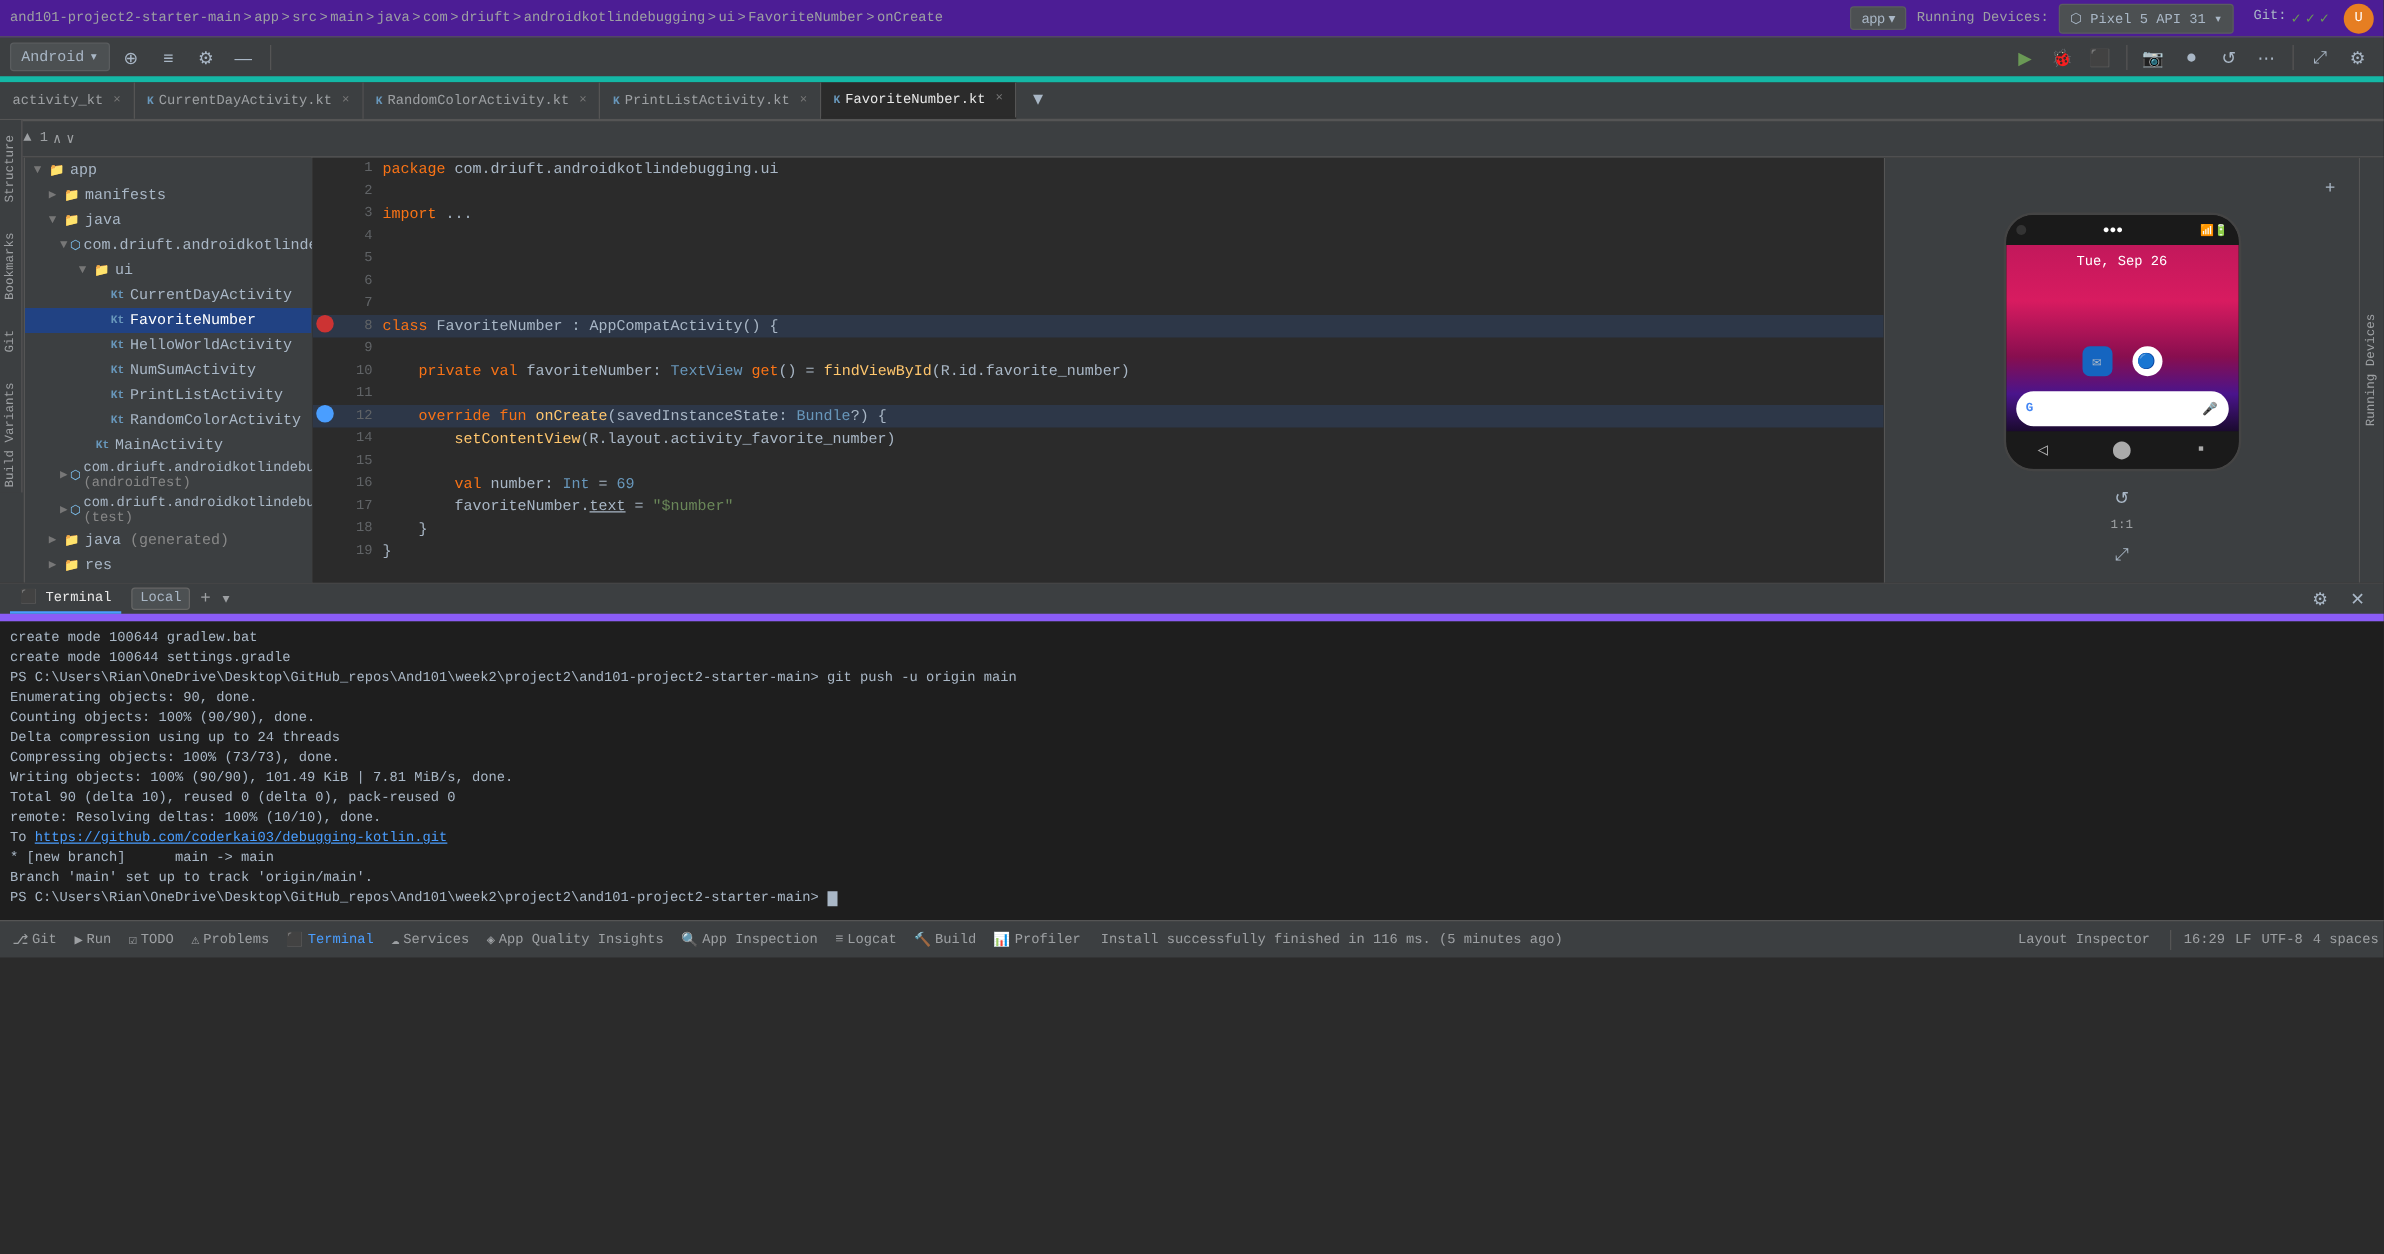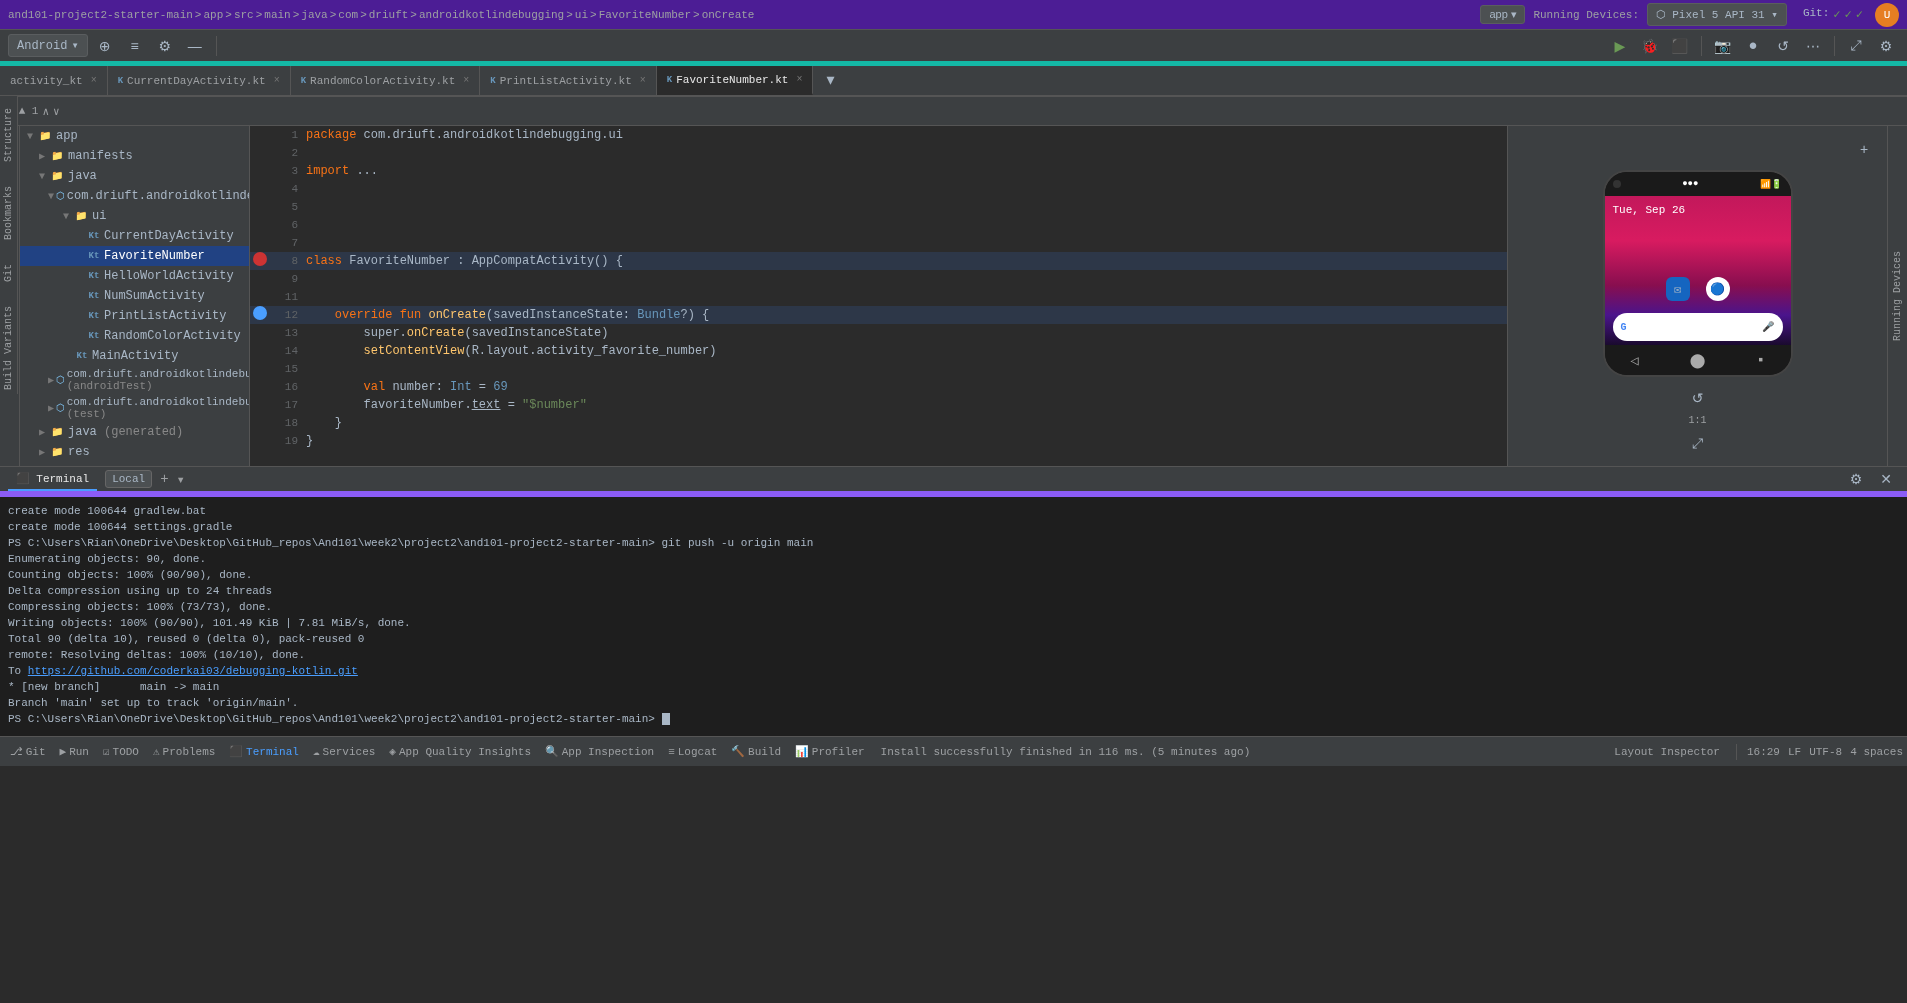--- a/index.html
+++ b/index.html
@@ -279,20 +279,21 @@
       font-size: 9px;
       color: #fff;
       justify-content: space-between;
     }
     .phone-screen {
       flex: 1;
       background: linear-gradient(180deg, #c2185b 0%, #d81b60 30%, #880e4f 60%, #4a148c 80%, #1a0a2e 100%);
       position: relative;
       display: flex;
       flex-direction: column;
+      text-align: center;
     }
     .phone-time {
       color: #fff;
       font-size: 11px;
       padding: 8px 8px;
     }
     .phone-app-icon {
       width: 24px;
       height: 24px;
       border-radius: 6px;
@@ -676,34 +677,34 @@
       <div class="line-num">8</div>
       <div class="line-content"><span class="kw">class</span> <span class="cls">FavoriteNumber</span> : <span class="cls">AppCompatActivity</span>() {</div>
     </div>
     <div class="code-line">
       <div class="line-gutter"></div>
       <div class="line-num">9</div>
       <div class="line-content"></div>
     </div>
     <div class="code-line">
       <div class="line-gutter"></div>
+      <div class="line-num">10</div>
+      <div class="line-content">    <span class="kw">private</span> <span class="kw">val</span> favoriteNumber: <span class="tp">TextView</span> <span class="kw">get</span>() = <span class="fn">findViewById</span>(R.id.favorite_number)</div>
+    </div>
+    <div class="code-line">
+      <div class="line-gutter"></div>
       <div class="line-num">11</div>
       <div class="line-content"></div>
     </div>
     <div class="code-line" style="background:#2d3748;">
       <div class="line-gutter">
         <div class="gutter-arrow" style="background:#4a9eff;"></div>
       </div>
       <div class="line-num">12</div>
       <div class="line-content">    <span class="kw">override</span> <span class="kw">fun</span> <span class="fn">onCreate</span>(savedInstanceState: <span class="tp">Bundle</span>?) {</div>
-    </div>
-    <div class="code-line">
-      <div class="line-gutter"></div>
-      <div class="line-num">13</div>
-      <div class="line-content">        super.<span class="fn">onCreate</span>(savedInstanceState)</div>
     </div>
     <div class="code-line">
       <div class="line-gutter"></div>
       <div class="line-num">14</div>
       <div class="line-content">        <span class="fn">setContentView</span>(R.layout.activity_favorite_number)</div>
     </div>
     <div class="code-line">
       <div class="line-gutter"></div>
       <div class="line-num">15</div>
       <div class="line-content"></div>

